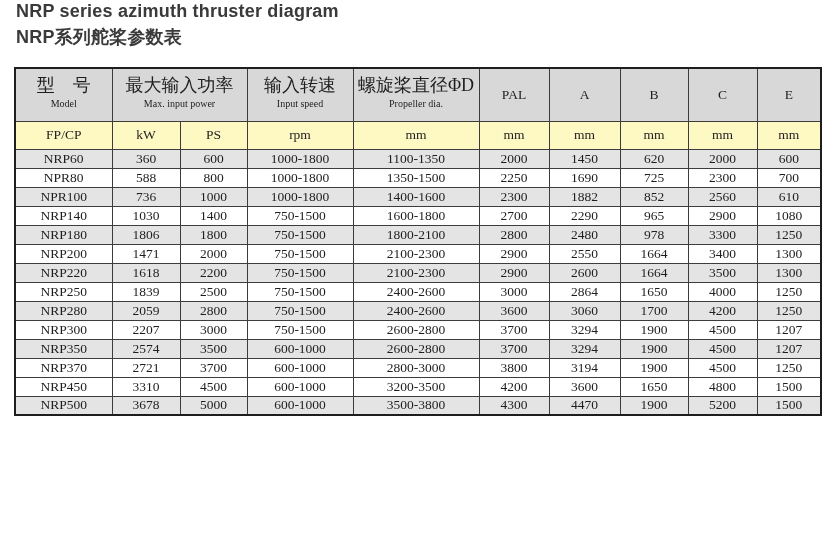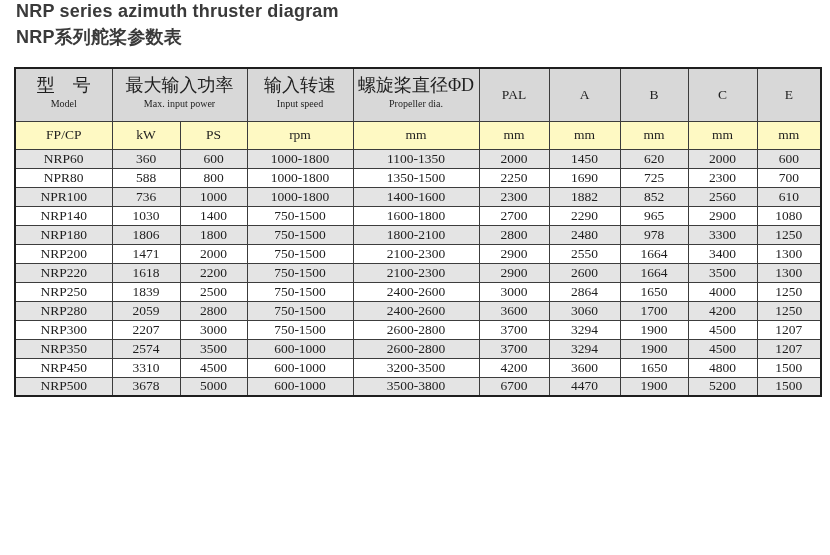--- a/index.html
+++ b/index.html
@@ -234,38 +234,50 @@
     <td>3500</td>
     <td>600-1000</td>
     <td>2600-2800</td>
     <td>3700</td>
     <td>3294</td>
     <td>1900</td>
     <td>4500</td>
     <td>1207</td>
   </tr>
         <tr>
+    <td>NRP370</td>
+    <td>2721</td>
+    <td>3700</td>
+    <td>600-1000</td>
+    <td>2800-3000</td>
+    <td>3800</td>
+    <td>3194</td>
+    <td>1900</td>
+    <td>4500</td>
+    <td>1250</td>
+  </tr>
+        <tr>
     <td>NRP450</td>
     <td>3310</td>
     <td>4500</td>
     <td>600-1000</td>
     <td>3200-3500</td>
     <td>4200</td>
     <td>3600</td>
     <td>1650</td>
     <td>4800</td>
     <td>1500</td>
   </tr>
         <tr class="alt">
     <td>NRP500</td>
     <td>3678</td>
     <td>5000</td>
     <td>600-1000</td>
     <td>3500-3800</td>
-    <td>6700</td>
+    <td>4300</td>
     <td>4470</td>
     <td>1900</td>
     <td>5200</td>
     <td>1500</td>
   </tr>
       </tbody>
   </table>
 
 </div>
 

